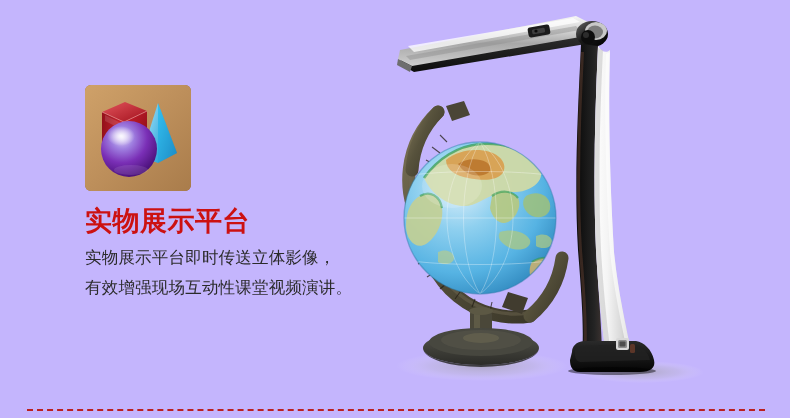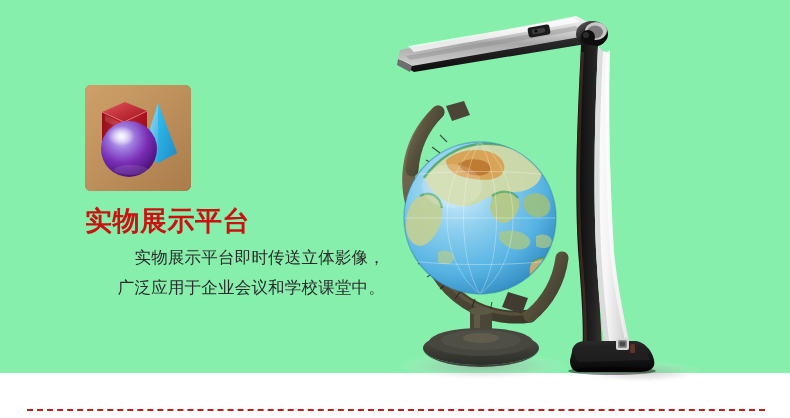--- a/index.html
+++ b/index.html
@@ -11,22 +11,22 @@
     height: 418px;
     background: #ffffff;
     font-family: "DejaVu Sans", "Liberation Sans", sans-serif;
     overflow: hidden;
     position: relative;
   }
   .stage {
     position: absolute;
     left: 0; top: 0;
     width: 790px;
-    height: 373px;
-    background: #86efac;
+    height: 418px;
+    background: #c4b5fd;
   }
 
   
   .info-panel {
     position: absolute;
     left: 85px;
     top: 85px;
     width: 300px;
   }
 
@@ -52,21 +52,20 @@
     font-size: 27px;
     line-height: 32px;
     font-weight: bold;
     color: #cc1111;
     letter-spacing: 0.5px;
     white-space: nowrap;
   }
 
   .desc {
     margin-top: 6px;
-    text-align: right;
   }
   .desc-line {
     font-size: 16.5px;
     line-height: 30px;
     color: #2b2b2b;
     white-space: nowrap;
     letter-spacing: 0.2px;
   }
 
   
@@ -158,21 +157,21 @@
         <circle cx="44" cy="64" r="28" fill="url(#sphGrad)"></circle>
         <ellipse cx="36" cy="51" rx="14" ry="10" fill="url(#sphHL)"></ellipse>
         <ellipse cx="46" cy="85" rx="17" ry="5" fill="#ffffff" opacity="0.10"></ellipse>
       </svg>
     </div>
 
     <div class="title">实物展示平台</div>
 
     <div class="desc">
       <div class="desc-line">实物展示平台即时传送立体影像，</div>
-      <div class="desc-line">广泛应用于企业会议和学校课堂中。</div>
+      <div class="desc-line">有效增强现场互动性课堂视频演讲。</div>
     </div>
   </div>
 
   <div class="photo-area">
     <svg class="photo-svg" viewBox="0 0 410 418">
       <defs>
 
         <radialGradient id="globeG" cx="36%" cy="30%" r="78%">
           <stop offset="0%" stop-color="#ddeffb"></stop>
           <stop offset="35%" stop-color="#8fd0ef"></stop>

